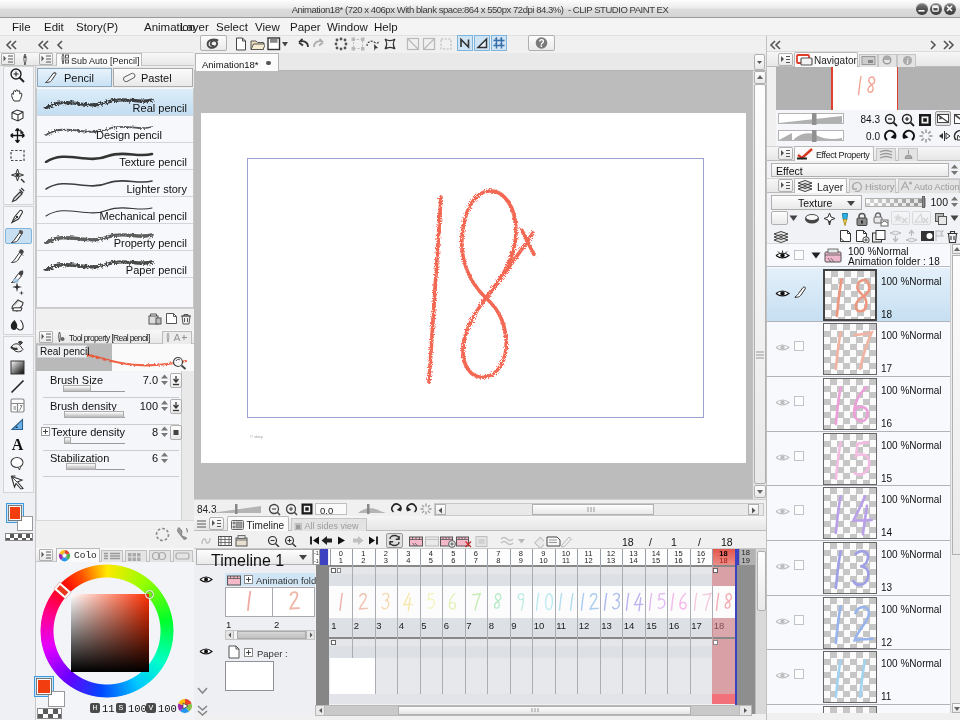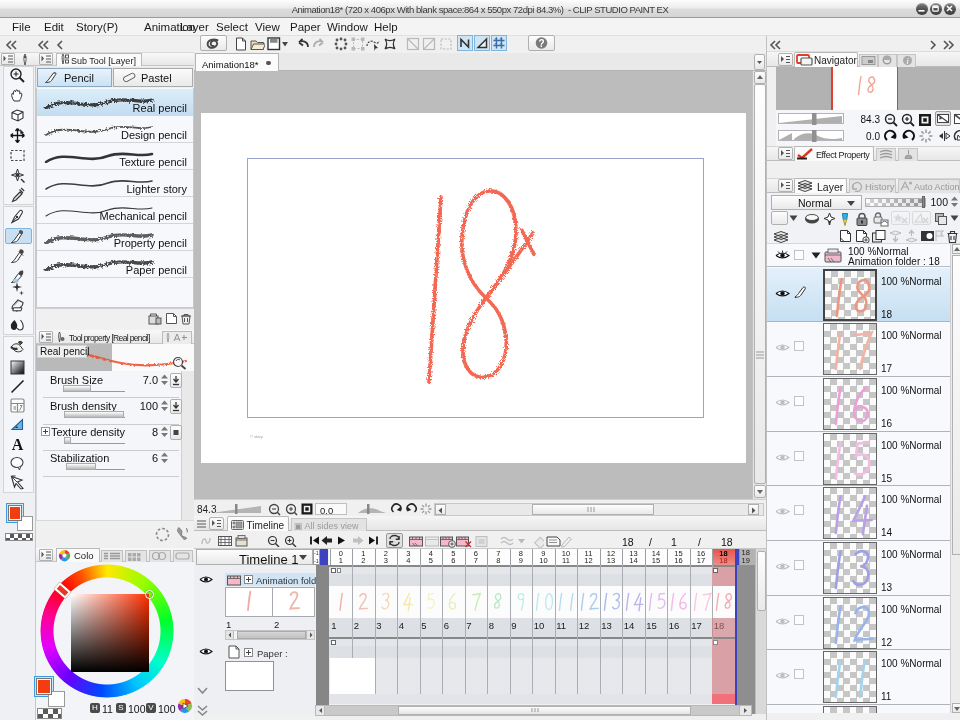--- a/index.html
+++ b/index.html
@@ -300,21 +300,21 @@
   <div class="abs" style="left:5px;top:480px;width:28px;height:8px;background:repeating-conic-gradient(#5a5a5a 0 25%, #fdfdfd 0 50%) 0 0/8px 8px;border:1px solid #888;"></div>
 </div>
 <div id="subtool" class="abs" style="left:36px;top:53px;width:158px;height:277px;background:#f0f0f0;">
   <div class="abs" style="left:0;top:0;width:158px;height:13px;background:linear-gradient(#f8f8f8,#e8e8e8);border-bottom:1px solid #c6c6c6;"></div>
   <div class="abs mbox" style="left:3px;top:0;width:14px;height:12px;border-radius:1px;">
       <svg width="12" height="10">
         <path d="M1.5 1.5 l2.5 3 l-2.5 3" fill="#555"></path>
         <path d="M6 2 h5 M6 5 h5 M6 8 h5" stroke="#555" stroke-width="1.1"></path>
       </svg>
     </div>
-  <div class="abs" style="left:20px;top:0;width:86px;height:13px;background:#fafafa;border:1px solid #bbb;border-bottom:none;font-size:9px;color:#222;padding:1.5px 0 0 14px;white-space:nowrap;">Sub Tool [Layer]</div>
+  <div class="abs" style="left:20px;top:0;width:86px;height:13px;background:#fafafa;border:1px solid #bbb;border-bottom:none;font-size:9px;color:#222;padding:1.5px 0 0 14px;white-space:nowrap;">Sub Auto [Pencil]</div>
   <svg class="abs" style="left:23px;top:1px;" width="10" height="11">
       <path d="M4 0 C2.8 2.5 2.8 4.5 4 10 C5.2 4.5 5.2 2.5 4 0 Z" fill="#fff" stroke="#444" stroke-width="0.9"></path>
       <rect x="6.5" y="1" width="3" height="3" fill="none" stroke="#555"></rect>
       <rect x="6.5" y="6" width="3" height="3" fill="none" stroke="#555"></rect>
     </svg>
 
   <div class="abs" style="left:0;top:14px;width:158px;height:20px;background:#e8e8e8;"></div>
   <div class="abs" style="left:1px;top:15px;width:75px;height:19px;background:linear-gradient(#e8f2fb,#c9e2f5);border:1px solid #8aa8c0;font-size:11px;color:#111;padding:3px 0 0 26px;">Pencil</div>
   <svg class="abs" style="left:8px;top:18px;" width="15" height="13">
       <path d="M1.5 11.5 C3.5 10 4 9.5 5 8 L9.5 2 C10.5 0.8 12.5 1.8 11.7 3.4 L7.5 9.5 C6.5 11 5.5 11.2 1.5 11.5 Z" fill="#fff" stroke="#333" stroke-width="1"></path>
@@ -340,21 +340,21 @@
 <div class="abs" style="left:1px;top:63px;width:156px;height:27px;border-bottom:1px solid #d2d6dc;"></div>
 <svg class="abs" style="left:4px;top:63px;" width="120" height="27">
       <path d="M6 19 C 26 6, 46 22, 68 13 C 84 7, 98 15, 112 11" fill="none" stroke="#2a2a2a" stroke-width="1.8" stroke-linecap="round" opacity="0.8" filter="url(#r1)"></path>
       <defs>
         <filter id="r1">
           <feTurbulence type="fractalNoise" baseFrequency="0.55" numOctaves="2" result="n"></feTurbulence>
           <feDisplacementMap in="SourceGraphic" in2="n" scale="4"></feDisplacementMap>
         </filter>
       </defs>
     </svg>
-<div class="abs" style="left:0;top:76px;width:151px;text-align:right;font-size:11px;color:#111;">Design pencil</div>
+<div class="abs" style="left:0;top:76px;width:126px;text-align:right;font-size:11px;color:#111;">Design pencil</div>
 <div class="abs" style="left:1px;top:90px;width:156px;height:27px;border-bottom:1px solid #d2d6dc;"></div>
 <svg class="abs" style="left:4px;top:90px;" width="120" height="27">
       <path d="M6 19 C 26 6, 46 22, 68 13 C 84 7, 98 15, 112 11" fill="none" stroke="#2a2a2a" stroke-width="2.6" stroke-linecap="round" opacity="0.95" filter="url(#r2)"></path>
       <defs>
         <filter id="r2">
           <feTurbulence type="fractalNoise" baseFrequency="0.55" numOctaves="2" result="n"></feTurbulence>
           <feDisplacementMap in="SourceGraphic" in2="n" scale="1.2"></feDisplacementMap>
         </filter>
       </defs>
     </svg>
@@ -528,21 +528,21 @@
           <path d="M13.5 7.5 A6 6 0 0 1 7.5 13.5" stroke-dasharray="2.5 1.8"></path>
           <path d="M7.5 13.5 A6 6 0 0 1 1.5 7.5" stroke-dasharray="2.5 1.8"></path>
           <path d="M1.5 7.5 A6 6 0 0 1 7.5 1.5" stroke-dasharray="2.5 1.8"></path>
         </g>
       </svg>
     <svg class="abs" style="left:139px;top:5px;" width="15" height="16">
         <path d="M4 1.5 C2.5 2.5 2 4.5 3 6 L8 12.5 C9 14 11 13.5 11.8 12 L6.5 9.5 L7 5 Z M11 2 C12.5 3 13 5 12 6.5" fill="#999" stroke="#777" stroke-width="0.8"></path>
       </svg>
   </div>
 </div>
-<div id="colorpanel" class="abs" style="left:36px;top:548px;width:158px;height:172px;background:#fdba74;">
+<div id="colorpanel" class="abs" style="left:36px;top:548px;width:158px;height:172px;background:#fdba74;font-family:Liberation Mono, monospace;">
   <div class="abs" style="left:0;top:0;width:158px;height:14px;background:linear-gradient(#f8f8f8,#e8e8e8);border-bottom:1px solid #c6c6c6;"></div>
   <div class="abs mbox" style="left:3px;top:1px;width:14px;height:12px;border-radius:1px;">
       <svg width="12" height="10">
         <path d="M1.5 1.5 l2.5 3 l-2.5 3" fill="#555"></path>
         <path d="M6 2 h5 M6 5 h5 M6 8 h5" stroke="#555" stroke-width="1.1"></path>
       </svg>
     </div>
   <div class="abs" style="left:20px;top:0;width:44px;height:14px;background:#fafafa;border:1px solid #bbb;border-bottom:none;font-size:9.5px;color:#222;padding:1px 0 0 17px;">Colo</div>
   <svg class="abs" style="left:22px;top:1px;" width="13" height="13">
       <circle cx="6.5" cy="6.5" r="5.5" fill="#fff"></circle>
@@ -836,21 +836,21 @@
         <path d="M2 10 L9 2 L11.5 4 L4.5 11.5 L1.5 12 Z" fill="#eee" stroke="#555"></path>
       </svg>
     <div class="abs" style="left:428px;top:20px;font-size:10.5px;color:#111;">18</div>
     <div class="abs" style="left:455px;top:20px;font-size:10.5px;color:#111;">/</div>
     <div class="abs" style="left:477px;top:20px;font-size:10.5px;color:#111;">1</div>
     <div class="abs" style="left:504px;top:20px;font-size:10.5px;color:#111;">/</div>
     <div class="abs" style="left:527px;top:20px;font-size:10.5px;color:#111;">18</div>
 
     <div class="abs" style="left:0;top:33px;width:121px;height:165px;background:#edeff3;"></div>
     <div class="abs mbox" style="left:2px;top:33px;width:117px;height:16px;border-radius:0;">
-        <span style="position:absolute;left:42px;top:2px;font-size:13px;color:#111;">Timeline 1</span>
+        <span style="position:absolute;left:14px;top:2px;font-size:16px;color:#111;">Timeline 1</span>
         <svg style="position:absolute;right:4px;top:5px;" width="9" height="7">
           <path d="M0 0 h8 l-4 5 Z" fill="#444"></path>
         </svg>
       </div>
 
     <svg class="abs" style="left:5px;top:58px;" width="14" height="11">
         <path d="M1 5.5 q6 -5 12 0 q-6 5 -12 0" fill="#fff" stroke="#111" stroke-width="1.1"></path>
         <circle cx="7" cy="5.5" r="2" fill="#111"></circle>
       </svg>
     <div class="abs" style="left:31px;top:57px;width:90px;height:13px;background:#cfe4f5;"></div>
@@ -1301,20 +1301,29 @@
   <div class="abs" style="left:109px;top:112px;width:20px;height:13px;background:#e3e3e3;border:1px solid #c6c6c6;border-bottom:none;">
       <svg width="19" height="11">
         <path d="M3 3 q6 -3 12 0 M3 6 q6 -3 12 0 M3 9 q6 -3 12 0" fill="none" stroke="#999" stroke-width="1.3"></path>
       </svg>
     </div>
   <div class="abs" style="left:131px;top:112px;width:20px;height:13px;background:#e3e3e3;border:1px solid #c6c6c6;border-bottom:none;">
       <svg width="19" height="11">
         <path d="M9.5 1 v4 M6 9.5 a3.5 3.5 0 0 1 7 0 Z" fill="#aaa" stroke="#999"></path>
       </svg>
     </div>
+  <div class="abs" style="left:0;top:126px;width:194px;height:16px;background:#f0f2f5;">
+    <div class="abs mbox" style="left:4px;top:1px;width:178px;height:14px;border-radius:0;">
+        <span style="position:absolute;left:4px;top:1px;font-size:10.5px;color:#111;">Effect</span>
+      </div>
+    <svg class="abs" style="left:183px;top:2px;" width="9" height="12">
+        <path d="M1 4.5 L4.5 0.5 L8 4.5 Z" fill="#777"></path>
+        <path d="M1 7 L4.5 11 L8 7 Z" fill="#777"></path>
+      </svg>
+  </div>
 
   <div class="abs" style="left:0;top:142px;width:194px;height:15px;background:linear-gradient(#f6f6f6,#e7e7e7);border-bottom:1px solid #bcbcbc;border-top:1px solid #d4d4d4;"></div>
   <div class="abs mbox" style="left:11px;top:143px;width:15px;height:13px;">
       <svg width="13" height="11">
         <path d="M2 2 l3 3 l-3 3" fill="#555"></path>
         <path d="M7 2.5 h4 M7 5.5 h4 M7 8.5 h4" stroke="#555" stroke-width="1.2"></path>
       </svg>
     </div>
   <div class="abs ptab" style="left:27px;top:142px;width:53px;height:15px;background:#fbfbfb;padding:2px 0 0 22px;">Layer</div>
   <svg class="abs" style="left:29px;top:143px;" width="18" height="13">
@@ -1325,21 +1334,21 @@
       <path d="M2 9 a4.5 4.5 0 1 1 2 2 M2 5 v4 h4" fill="none" stroke="#aaa" stroke-width="1.3"></path>
     </svg>
   <div class="abs" style="left:131px;top:143px;width:62px;height:14px;background:#e3e3e3;border:1px solid #c6c6c6;border-bottom:none;font-size:9px;color:#9a9a9a;padding:2px 0 0 15px;white-space:nowrap;">Auto Action</div>
   <svg class="abs" style="left:132px;top:144px;" width="14" height="12">
       <path d="M2 10 L6 2 L10 10 M3.5 7 h5" fill="none" stroke="#aaa" stroke-width="1.2"></path>
       <circle cx="11.5" cy="3" r="1.5" fill="#aaa"></circle>
     </svg>
 
   <div class="abs" style="left:0;top:158px;width:194px;height:16px;background:#f0f2f5;">
     <div class="abs mbox" style="left:4px;top:0.5px;width:91px;height:15px;border-radius:0;">
-        <span style="position:absolute;left:26px;top:1.5px;font-size:10.5px;color:#111;">Normal</span>
+        <span style="position:absolute;left:26px;top:1.5px;font-size:10.5px;color:#111;">Texture</span>
         <svg style="position:absolute;right:5px;top:5px;" width="9" height="7">
           <path d="M0 0 h8 l-4 5 Z" fill="#444"></path>
         </svg>
       </div>
     <div class="abs" style="left:98px;top:3.5px;width:61px;height:9px;background:linear-gradient(to right, rgba(255,255,255,0.6), rgba(90,90,90,0.18)), repeating-conic-gradient(#9a9a9a 0 25%, #fdfdfd 0 50%) 0 0/8px 8px;border:1px solid #b0b0b0;"></div>
     <div class="abs" style="left:155px;top:2px;width:3px;height:12px;background:#8a8a8a;border:1px solid #666;"></div>
     <div class="abs" style="left:161px;top:2px;width:20px;text-align:right;font-size:10.5px;color:#111;">100</div>
     <svg class="abs" style="left:183px;top:2px;" width="9" height="12">
         <path d="M1 4.5 L4.5 0.5 L8 4.5 Z" fill="#777"></path>
         <path d="M1 7 L4.5 11 L8 7 Z" fill="#777"></path>

